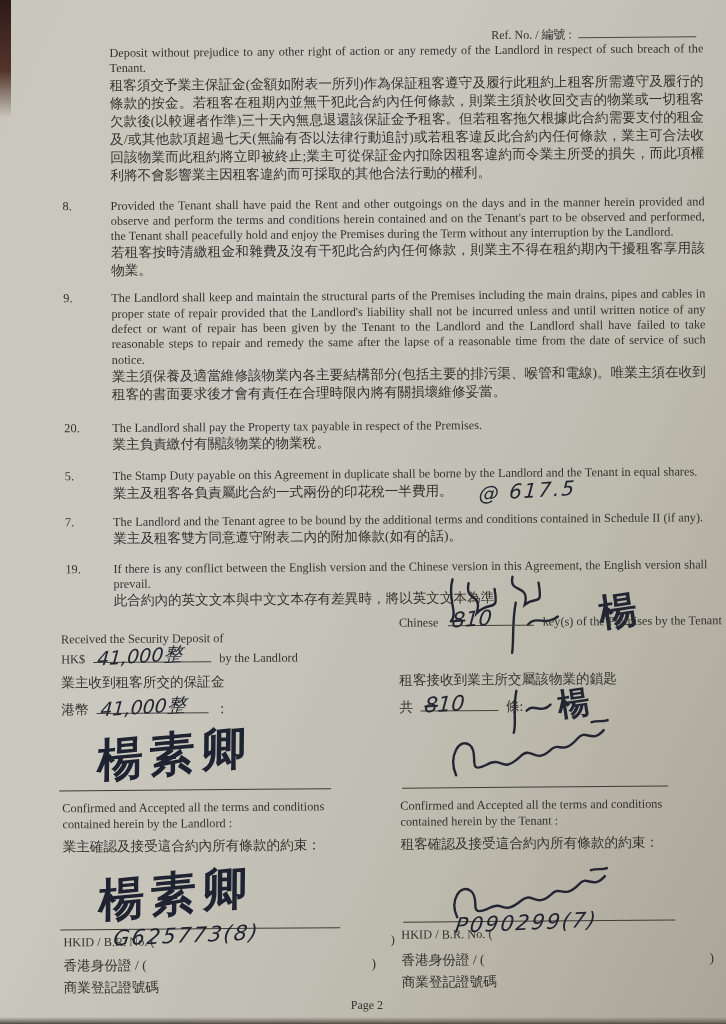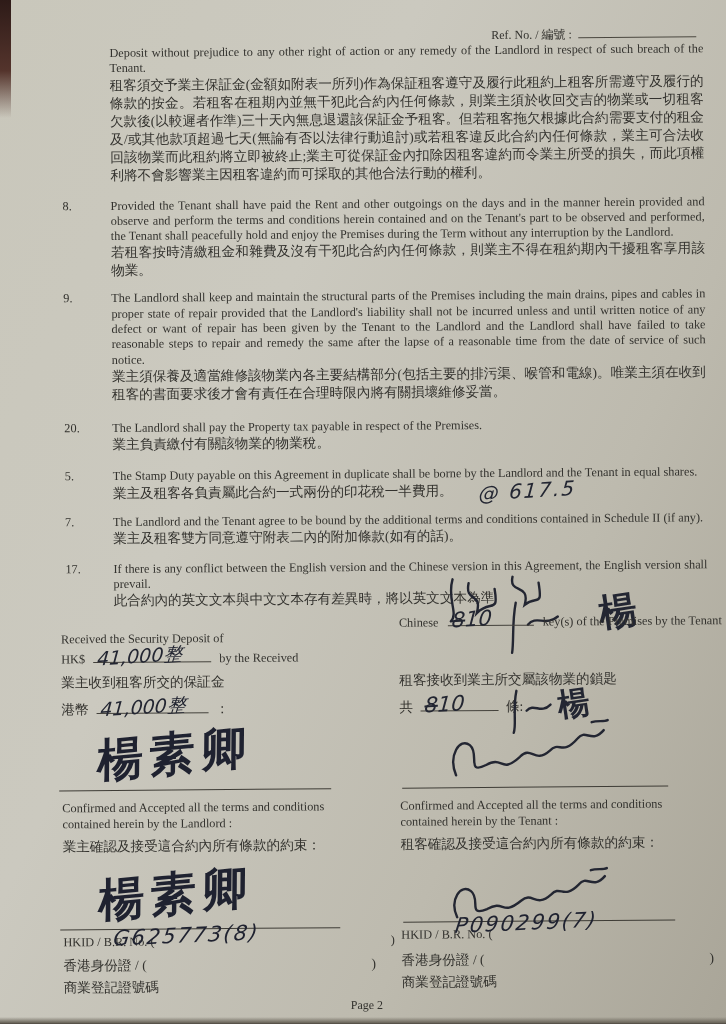--- a/index.html
+++ b/index.html
@@ -105,21 +105,21 @@
 
     <div class="clause c12">
       <div class="num">7.</div>
       <div>
         <div class="en">The Landlord and the Tenant agree to be bound by the additional terms and conditions contained in Schedule II (if any).</div>
         <div class="zh">業主及租客雙方同意遵守附表二內的附加條款(如有的話)。</div>
       </div>
     </div>
 
     <div class="clause c13">
-      <div class="num">17.</div>
+      <div class="num">19.</div>
       <div>
         <div class="en">If there is any conflict between the English version and the Chinese version in this Agreement, the English version shall prevail.</div>
         <div class="zh">此合約內的英文文本與中文文本存有差異時，將以英文文本為準</div>
       </div>
     </div>
 
   </div>
 
   <div class="bottom">
 
@@ -138,21 +138,21 @@
       </span>
       <span>key(s) of the Premises by the Tenant</span>
     </div>
 
     <div class="blk" style="left:60px;top:629px;">Received the Security Deposit of</div>
     <div class="blk" style="left:60px;top:646px;">
       <span>HK$</span>
       <span class="uline" style="width:118px;height:14px;margin:0 5px;">
         <span class="amt hand">41,000整</span>
       </span>
-      <span>by the Received</span>
+      <span>by the Landlord</span>
     </div>
 
     <div class="blk zh-lbl" style="left:60px;top:673px;">業主收到租客所交的保証金</div>
     <div class="blk zh-lbl" style="left:60px;top:696px;">
       <span>港幣</span>
       <span class="uline" style="width:112px;height:15px;margin:0 4px;">
         <span class="amt hand">41,000整</span>
       </span>
       <span>：</span>
     </div>

